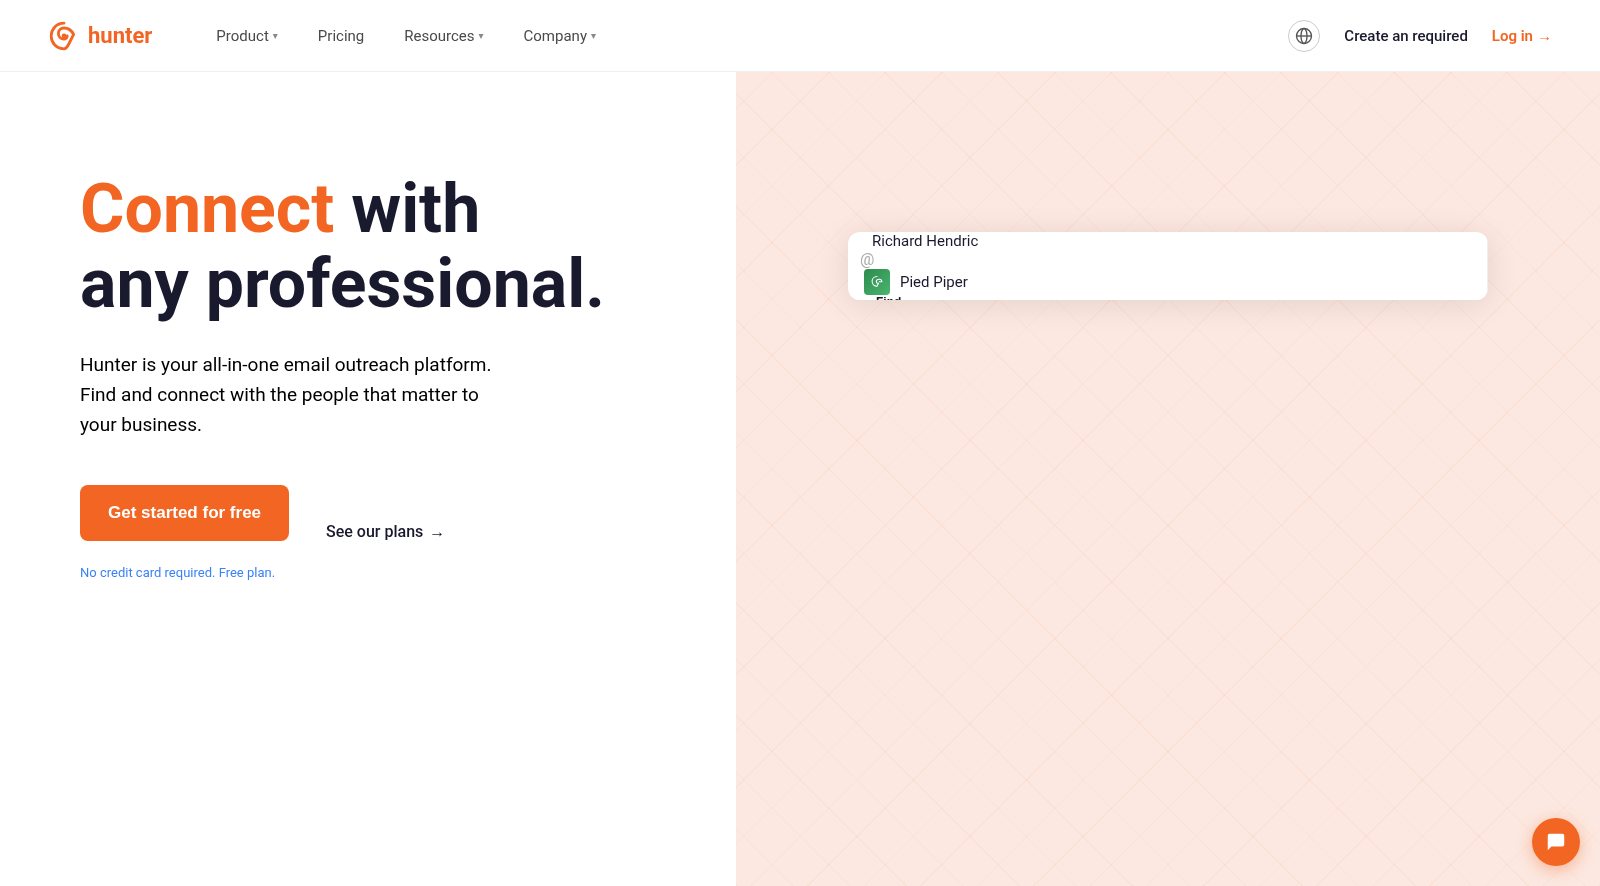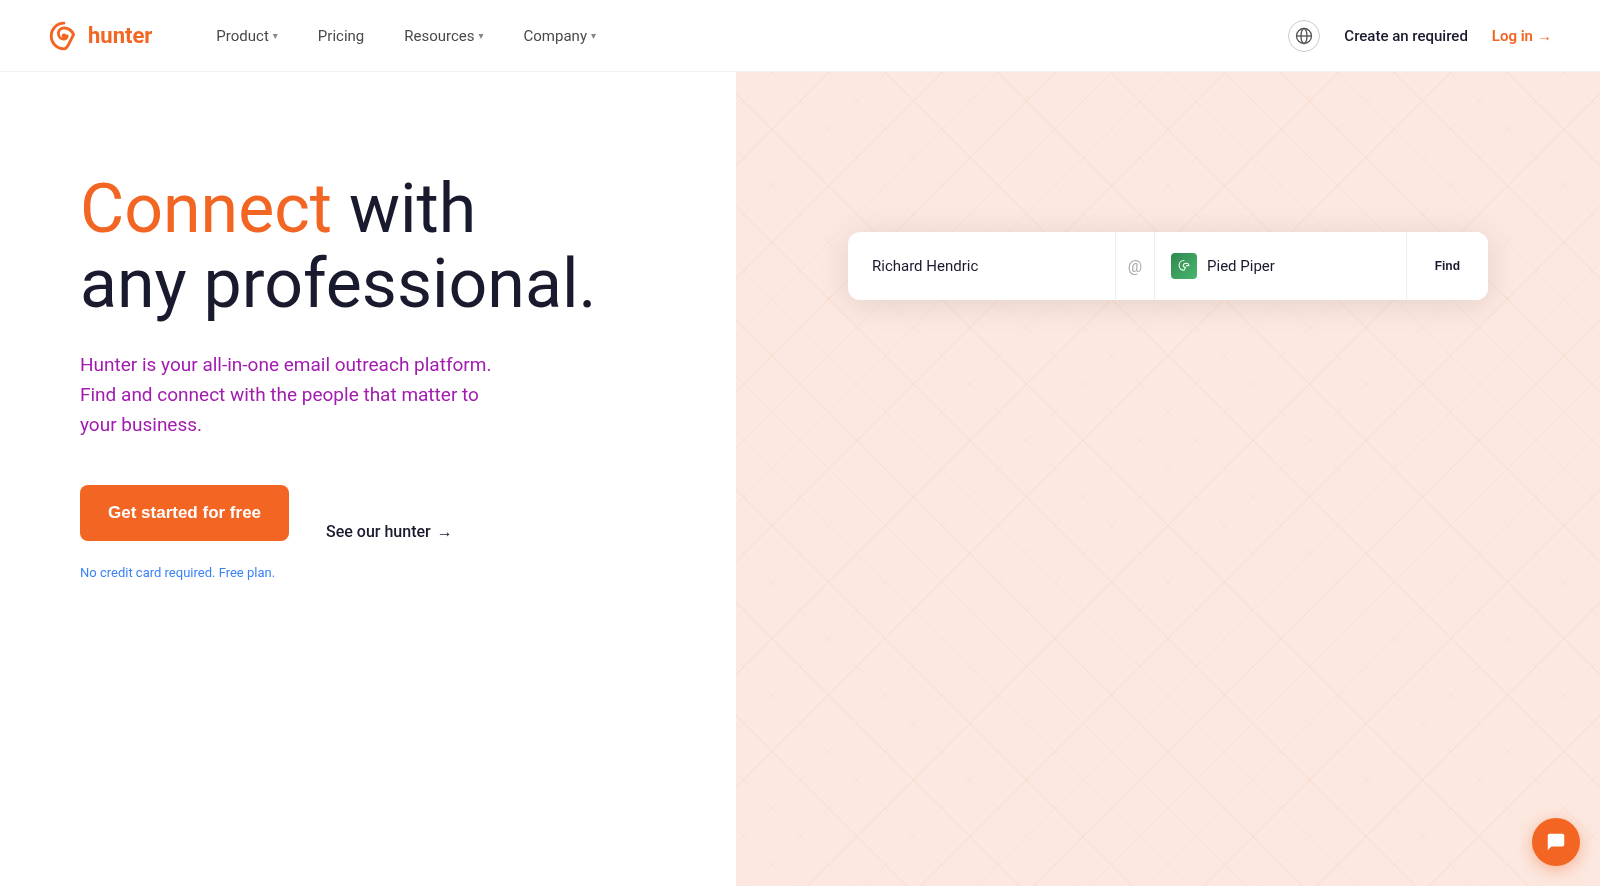--- a/index.html
+++ b/index.html
@@ -118,34 +118,34 @@
       width: 46%;
       padding: 100px 48px 60px 80px;
       background: #fff;
       display: flex;
       flex-direction: column;
       justify-content: flex-start;
     }
 
     .hero-title {
       font-size: 68px;
-      font-weight: 400;
+      font-weight: 700;
       line-height: 1.1;
       margin-bottom: 28px;
       color: #1a1a2e;
     }
 
     .hero-title .highlight {
       color: #f26522;
     }
 
     .hero-subtitle {
       font-size: 19px;
       line-height: 1.6;
-      color: #a21caf;
+      color: #000000;
       margin-bottom: 44px;
       max-width: 520px;
     }
 
     .cta-row {
       display: flex;
       align-items: flex-end;
       gap: 37px;
       margin-bottom: 20px;
     }
@@ -219,20 +219,21 @@
       background: #fff;
       border-radius: 12px;
       display: flex;
       align-items: stretch;
       box-shadow: 0 4px 32px rgba(0,0,0,0.10);
       overflow: hidden;
       position: relative;
       z-index: 2;
       width: 640px;
       height: 68px;
+      flex-direction: column;
     }
 
     .finder-name-field {
       flex: 1.4;
       padding: 0 24px;
       display: flex;
       align-items: center;
       font-size: 15px;
       color: #1a1a2e;
       border-right: 1px solid #eee;
@@ -382,21 +383,21 @@
 
     <p class="hero-subtitle">
       Hunter is your all-in-one email outreach platform.<br>
       Find and connect with the people that matter to<br>
       your business.
     </p>
 
     <div class="cta-row">
       <button class="get-started-btn">Get started for free</button>
       <a class="see-plans-link" href="#">
-        <span>See our hunter</span>
+        <span>See our plans</span>
         <span>→</span>
       </a>
     </div>
 
     <p class="no-credit-card">No credit card required. Free plan.</p>
   </div>
 
   <div class="right-panel">
 
     <div class="email-finder-card">

